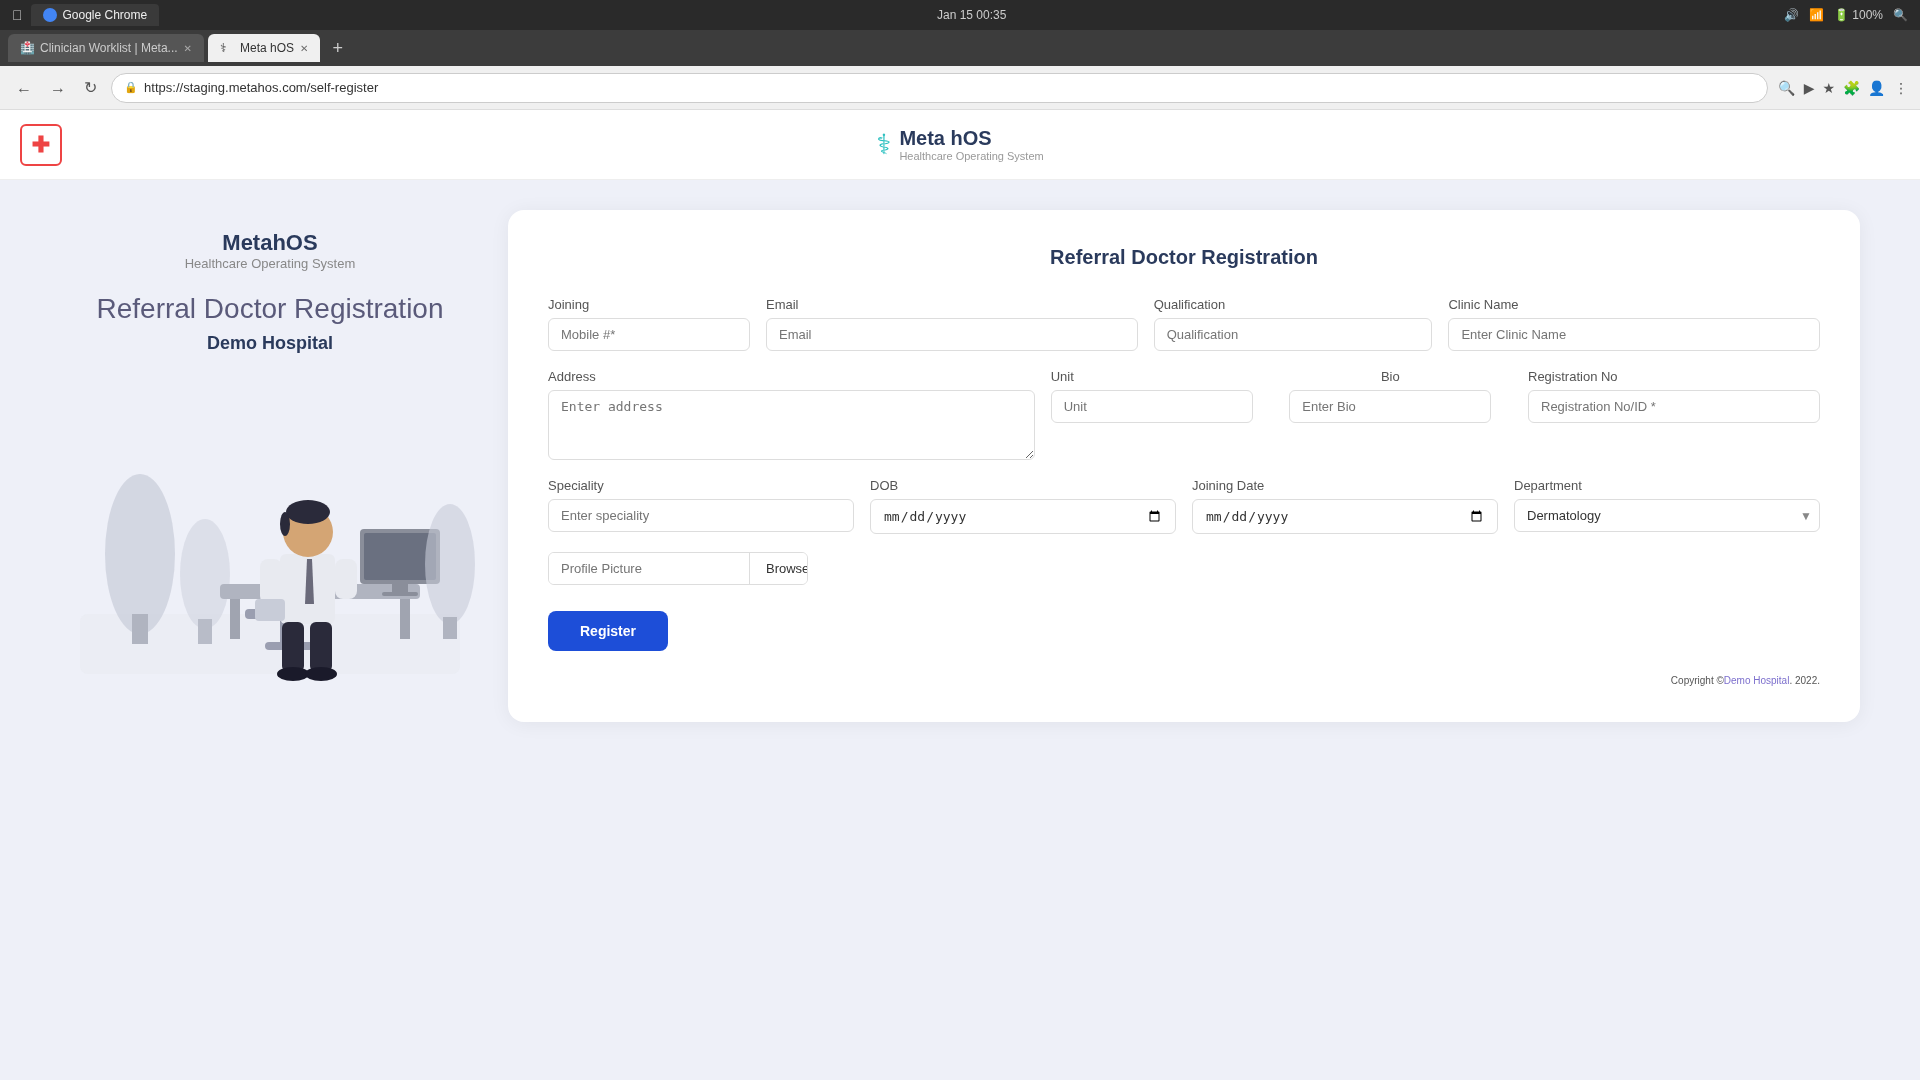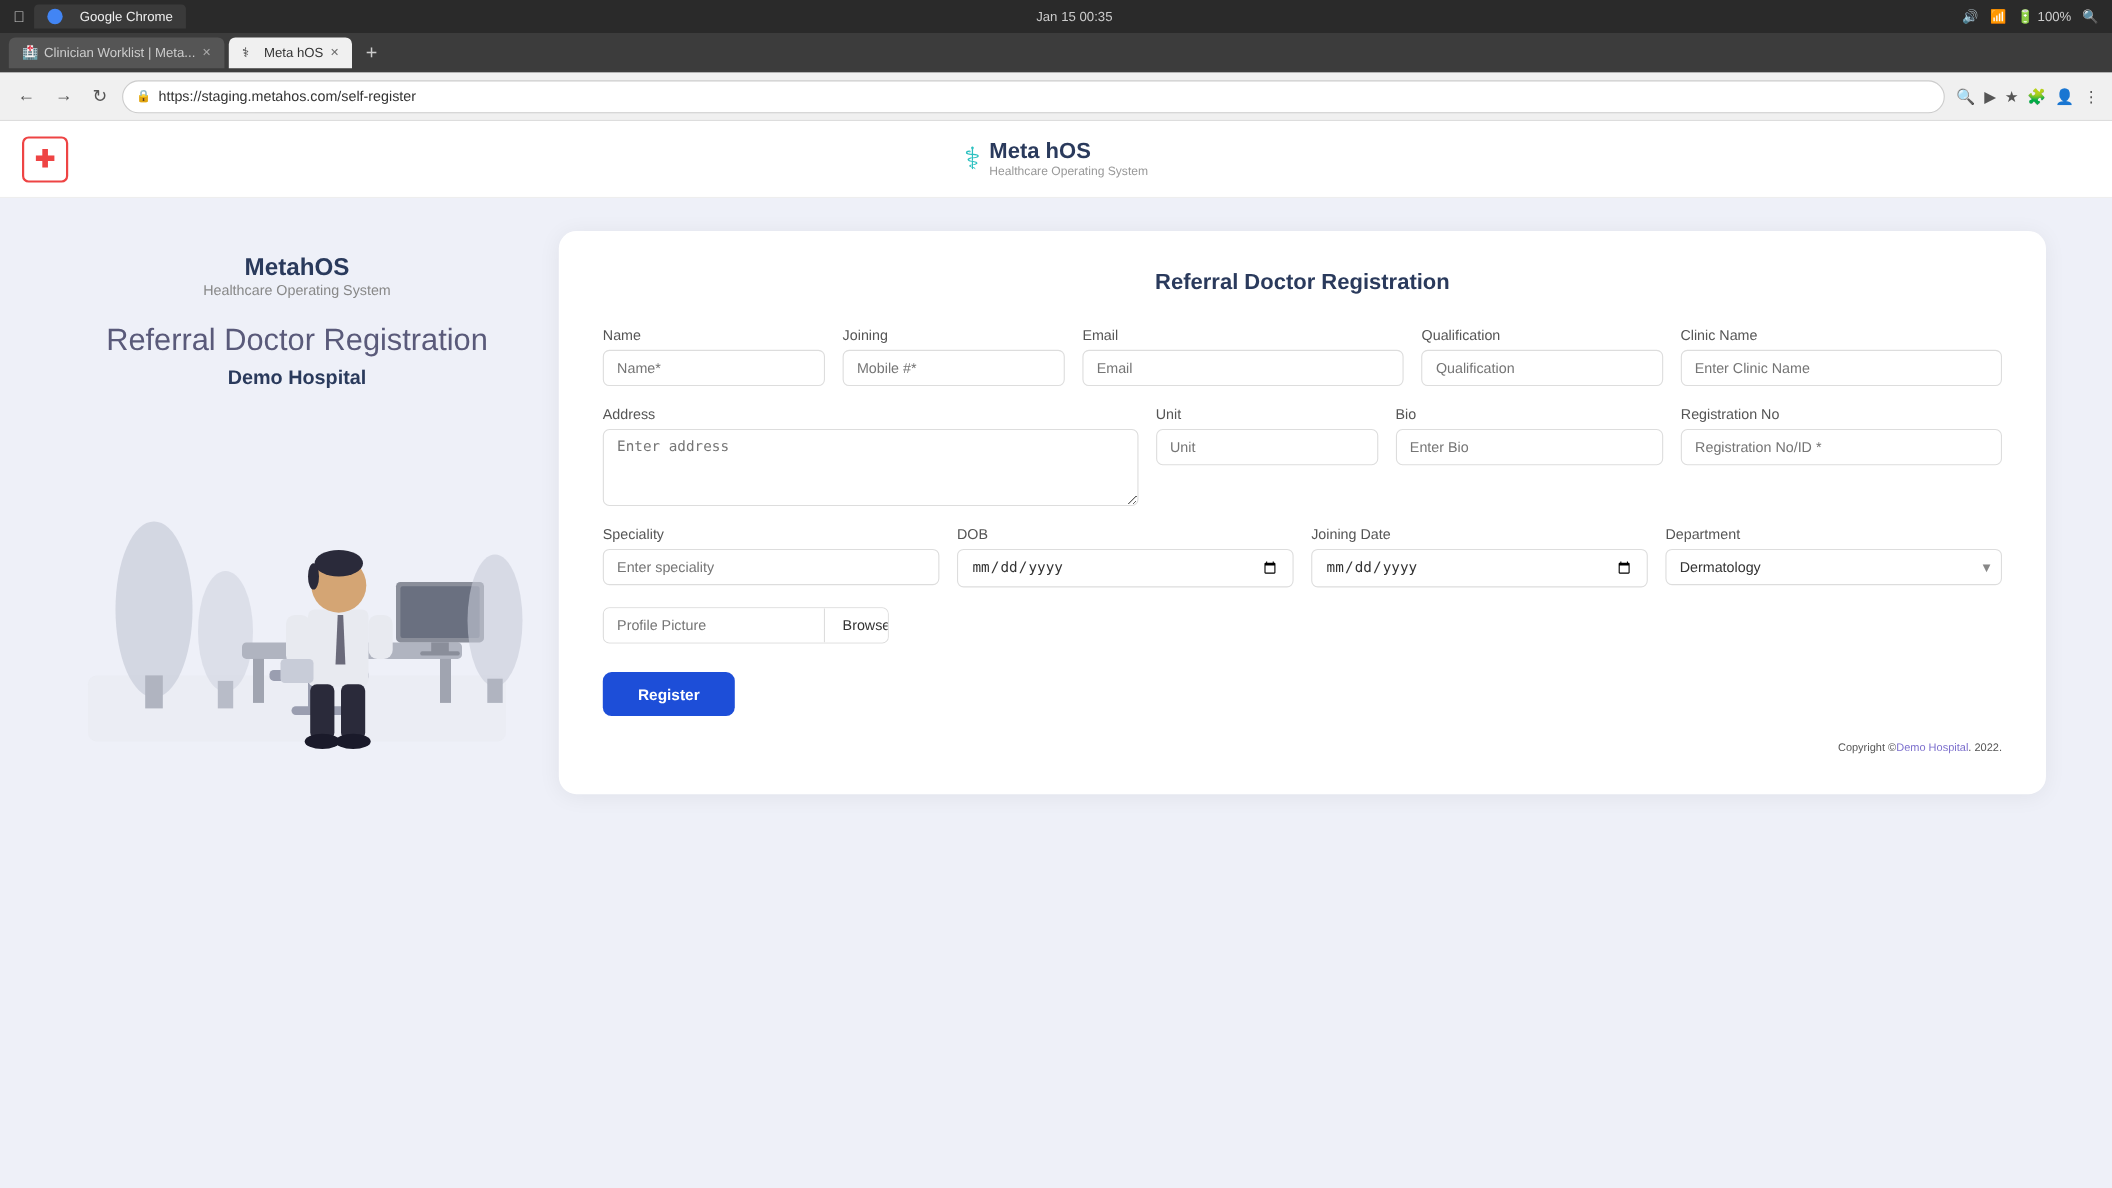--- a/index.html
+++ b/index.html
@@ -17,21 +17,21 @@
     .browser-topbar {
       background: #2a2a2a;
       height: 30px;
       display: flex;
       align-items: center;
       justify-content: space-between;
       padding: 0 12px;
     }
     .browser-topbar-left { display: flex; align-items: center; gap: 8px; }
     .apple-icon { color: #ccc; font-size: 14px; }
-    .chrome-tab-active { background: #3a3a3a; color: #eee; font-size: 12px; padding: 4px 12px; border-radius: 4px 4px 0 0; display: flex; align-items: center; gap: 16px; }
+    .chrome-tab-active { background: #3a3a3a; color: #eee; font-size: 12px; padding: 4px 12px; border-radius: 4px 4px 0 0; display: flex; align-items: center; gap: 6px; }
     .chrome-indicator { width: 14px; height: 14px; background: #4285f4; border-radius: 50%; display: flex; align-items: center; justify-content: center; }
     .topbar-time { color: #ccc; font-size: 12px; }
     .topbar-icons { display: flex; gap: 10px; color: #ccc; font-size: 12px; }
 
     .browser-tabbar {
       background: #3c3c3c;
       height: 36px;
       display: flex;
       align-items: center;
       padding: 0 8px;
@@ -191,21 +191,21 @@
     }
     .form-group textarea { resize: vertical; min-height: 70px; }
 
     .fg-name { flex: 1; }
     .fg-contact { flex: 1; }
     .fg-email { flex: 2; }
     .fg-qual { flex: 1.5; }
     .fg-clinic { flex: 2; }
     .fg-address { flex: 3; }
     .fg-unit { flex: 1.2; }
-    .fg-bio { flex: 1.5; }
+    .fg-bio { flex: 1.5; align-items: center; }
     .fg-regno { flex: 1.8; }
     .fg-specialty { flex: 1.5; }
     .fg-dob { flex: 1.5; }
     .fg-joining { flex: 1.5; }
     .fg-dept { flex: 1.5; }
 
     .dept-select-wrap { position: relative; }
     .dept-select-wrap select { width: 100%; appearance: none; padding-right: 28px; }
     .dept-chevron {
       position: absolute;
@@ -394,24 +394,20 @@
             <ellipse cx="390" cy="190" rx="25" ry="60" fill="#c8ccd8" opacity="0.6"></ellipse>
             <rect x="383" y="243" width="14" height="22" fill="#b0b4c0"></rect>
           </svg>
         </div>
       </div>
 
       <div class="form-panel">
         <div class="form-title">Referral Doctor Registration</div>
 
         <div class="form-row">
-          <div class="form-group fg-name">
-            <label>Name</label>
-            <input type="text" placeholder="Name*" style="">
-          </div>
           <div class="form-group fg-contact">
             <label>Joining</label>
             <input type="text" placeholder="Mobile #*" style="">
           </div>
           <div class="form-group fg-email">
             <label>Email</label>
             <input type="email" placeholder="Email" style="">
           </div>
           <div class="form-group fg-qual">
             <label>Qualification</label>

